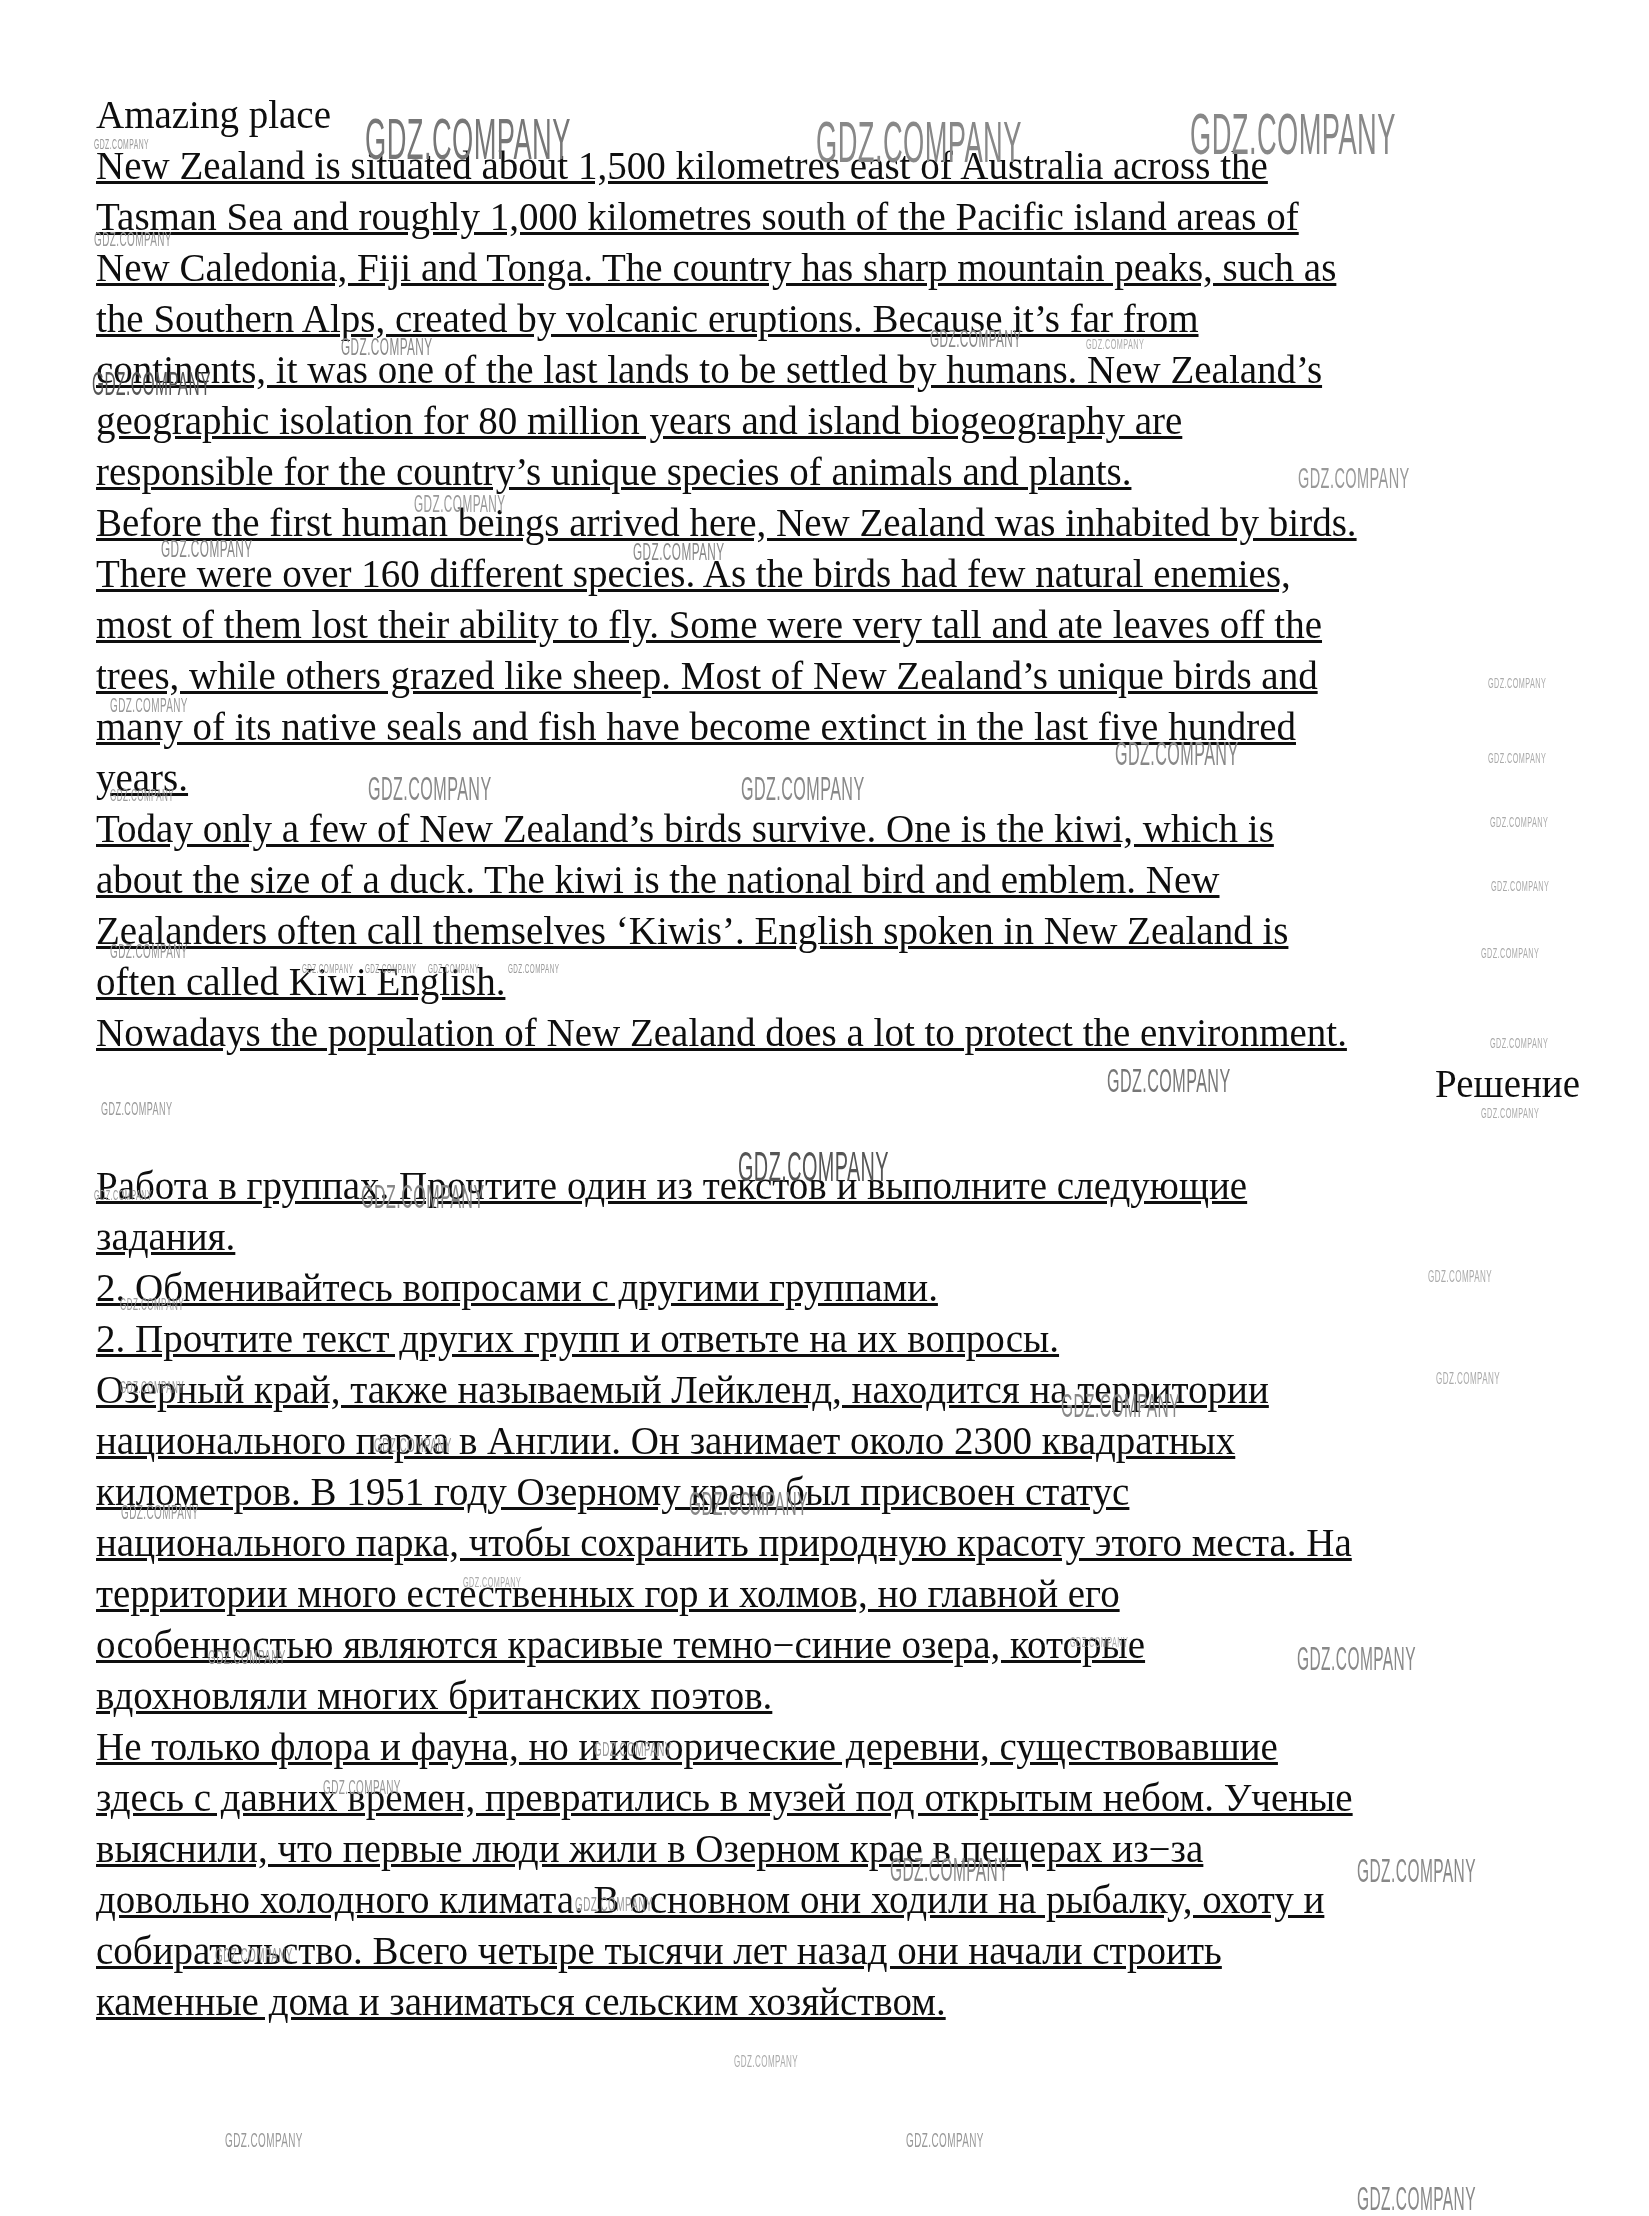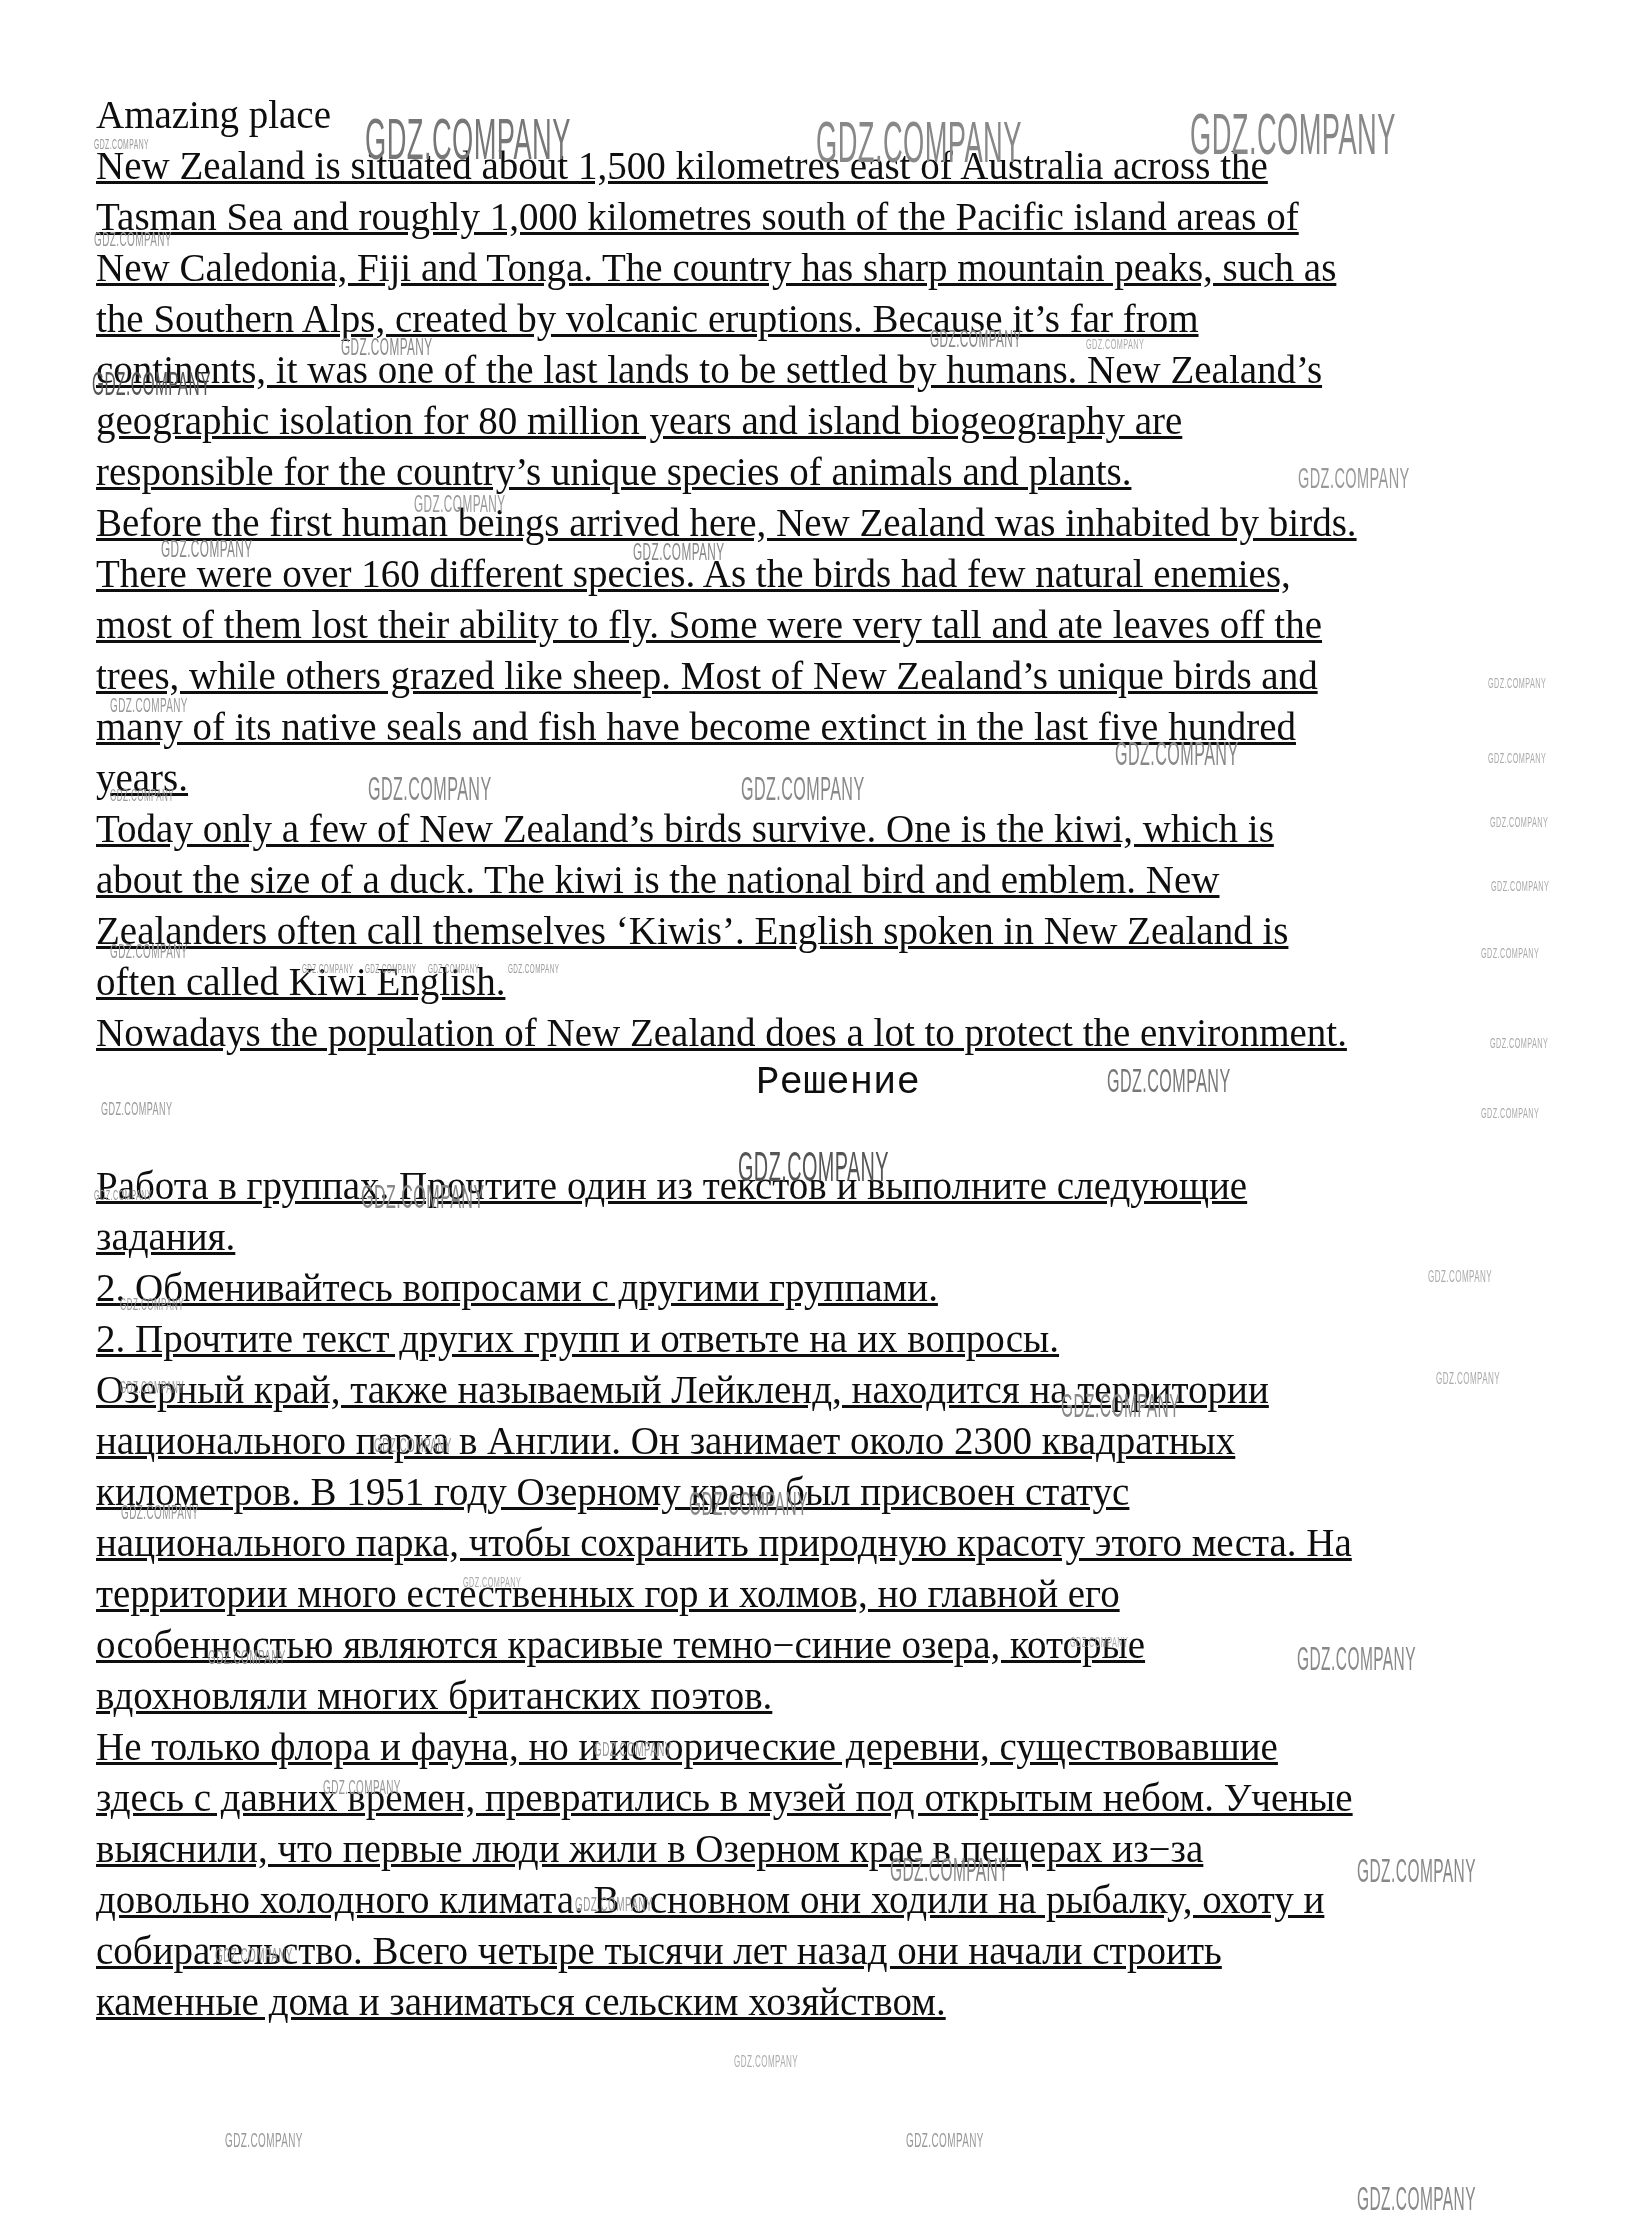--- a/index.html
+++ b/index.html
@@ -34,23 +34,22 @@
     font-size: 42px;
   }
   .h.italic {
     font-style: italic;
   }
   .para {
     white-space: pre-line;
     text-decoration: underline;
   }
   .solution {
-    text-align: center;
+    text-align: right;
     margin-bottom: 51px !important;
-    font-family: Liberation Mono, monospace;
   }
   .wm-layer {
     position: absolute;
     left: 0; top: 0;
     width: 100%; height: 100%;
     pointer-events: none;
     z-index: 2;
   }
   .wm {
     position: absolute;

